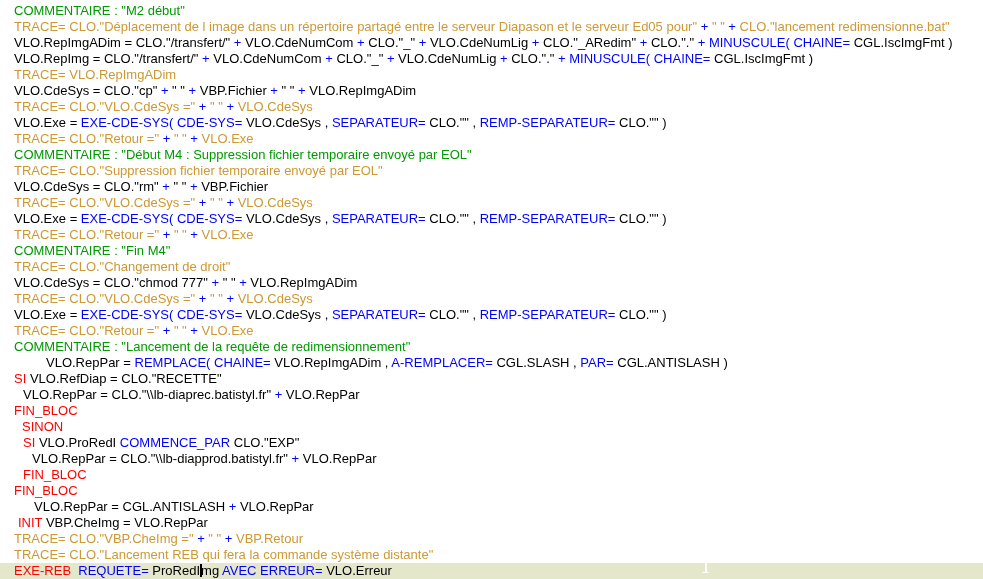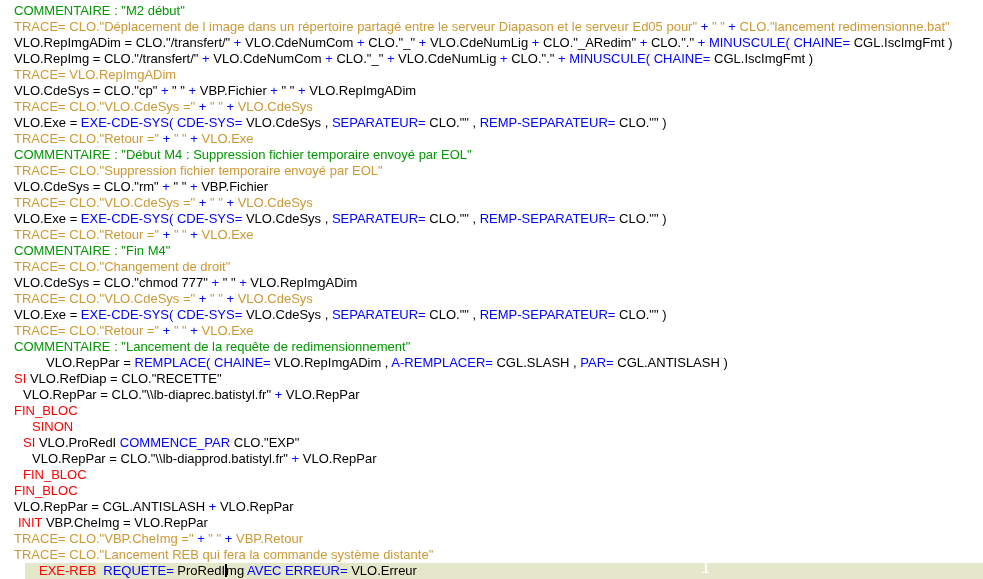--- a/index.html
+++ b/index.html
@@ -51,23 +51,23 @@
     <div class="line" style="padding-left: 14px;"><span class="tk-o">TRACE= CLO."Changement de droit"</span></div>
     <div class="line" style="padding-left: 14px;"><span class="tk-k">VLO.CdeSys = CLO."chmod 777"</span><span class="tk-b"> + </span><span class="tk-k">" "</span><span class="tk-b"> + </span><span class="tk-k">VLO.RepImgADim</span></div>
     <div class="line" style="padding-left: 14px;"><span class="tk-o">TRACE= CLO."VLO.CdeSys ="</span><span class="tk-b"> + </span><span class="tk-o">" "</span><span class="tk-b"> + </span><span class="tk-o">VLO.CdeSys</span></div>
     <div class="line" style="padding-left: 14px;"><span class="tk-k">VLO.Exe = </span><span class="tk-b">EXE-CDE-SYS( CDE-SYS=</span><span class="tk-k"> VLO.CdeSys , </span><span class="tk-b">SEPARATEUR=</span><span class="tk-k"> CLO."" , </span><span class="tk-b">REMP-SEPARATEUR=</span><span class="tk-k"> CLO."" )</span></div>
     <div class="line" style="padding-left: 14px;"><span class="tk-o">TRACE= CLO."Retour ="</span><span class="tk-b"> + </span><span class="tk-o">" "</span><span class="tk-b"> + </span><span class="tk-o">VLO.Exe</span></div>
     <div class="line" style="padding-left: 14px;"><span class="tk-g">COMMENTAIRE : "Lancement de la requête de redimensionnement"</span></div>
     <div class="line" style="padding-left: 14px; margin-left: 32px;"><span class="tk-k">VLO.RepPar = </span><span class="tk-b">REMPLACE( CHAINE=</span><span class="tk-k"> VLO.RepImgADim , </span><span class="tk-b">A-REMPLACER=</span><span class="tk-k"> CGL.SLASH , </span><span class="tk-b">PAR=</span><span class="tk-k"> CGL.ANTISLASH )</span></div>
     <div class="line" style="padding-left: 14px;"><span class="tk-r">SI</span><span class="tk-k"> VLO.RefDiap = CLO."RECETTE"</span></div>
     <div class="line" style="padding-left: 23px;"><span class="tk-k">VLO.RepPar = CLO."\\lb-diaprec.batistyl.fr"</span><span class="tk-b"> + </span><span class="tk-k">VLO.RepPar</span></div>
     <div class="line" style="padding-left: 14px;"><span class="tk-r">FIN_BLOC</span></div>
-    <div class="line" style="padding-left: 32px;"><span class="tk-r">SINON</span></div>
+    <div class="line" style="padding-left: 22px;"><span class="tk-r">SINON</span></div>
     <div class="line" style="padding-left: 23px;"><span class="tk-r">SI</span><span class="tk-k"> VLO.ProRedI </span><span class="tk-b">COMMENCE_PAR</span><span class="tk-k"> CLO."EXP"</span></div>
     <div class="line" style="padding-left: 32px;"><span class="tk-k">VLO.RepPar = CLO."\\lb-diapprod.batistyl.fr"</span><span class="tk-b"> + </span><span class="tk-k">VLO.RepPar</span></div>
     <div class="line" style="padding-left: 23px;"><span class="tk-r">FIN_BLOC</span></div>
     <div class="line" style="padding-left: 14px;"><span class="tk-r">FIN_BLOC</span></div>
-    <div class="line" style="padding-left: 14px;"><span class="tk-k">VLO.RepPar = CGL.ANTISLASH</span><span class="tk-b"> + </span><span class="tk-k">VLO.RepPar</span></div>
+    <div class="line" style="padding-left: 14px; margin-left: 20px;"><span class="tk-k">VLO.RepPar = CGL.ANTISLASH</span><span class="tk-b"> + </span><span class="tk-k">VLO.RepPar</span></div>
     <div class="line" style="padding-left: 18px;"><span class="tk-r">INIT</span><span class="tk-k"> VBP.CheImg = VLO.RepPar</span></div>
     <div class="line" style="padding-left: 14px;"><span class="tk-o">TRACE= CLO."VBP.CheImg ="</span><span class="tk-b"> + </span><span class="tk-o">" "</span><span class="tk-b"> + </span><span class="tk-o">VBP.Retour</span></div>
     <div class="line" style="padding-left: 14px;"><span class="tk-o">TRACE= CLO."Lancement REB qui fera la commande système distante"</span></div>
-    <div class="line hl" style="padding-left: 14px; margin-left: 25px;"><span class="tk-r">EXE-REB</span><span class="tk-k">  </span><span class="tk-b">REQUETE=</span><span class="tk-k"> ProRedI</span><span class="caret"></span><span class="tk-k">mg </span><span class="tk-b">AVEC ERREUR=</span><span class="tk-k"> VLO.Erreur</span></div>
+    <div class="line hl" style="padding-left: 14px;"><span class="tk-r">EXE-REB</span><span class="tk-k">  </span><span class="tk-b">REQUETE=</span><span class="tk-k"> ProRedI</span><span class="caret"></span><span class="tk-k">mg </span><span class="tk-b">AVEC ERREUR=</span><span class="tk-k"> VLO.Erreur</span></div>
   </div>
 
 </body></html>

